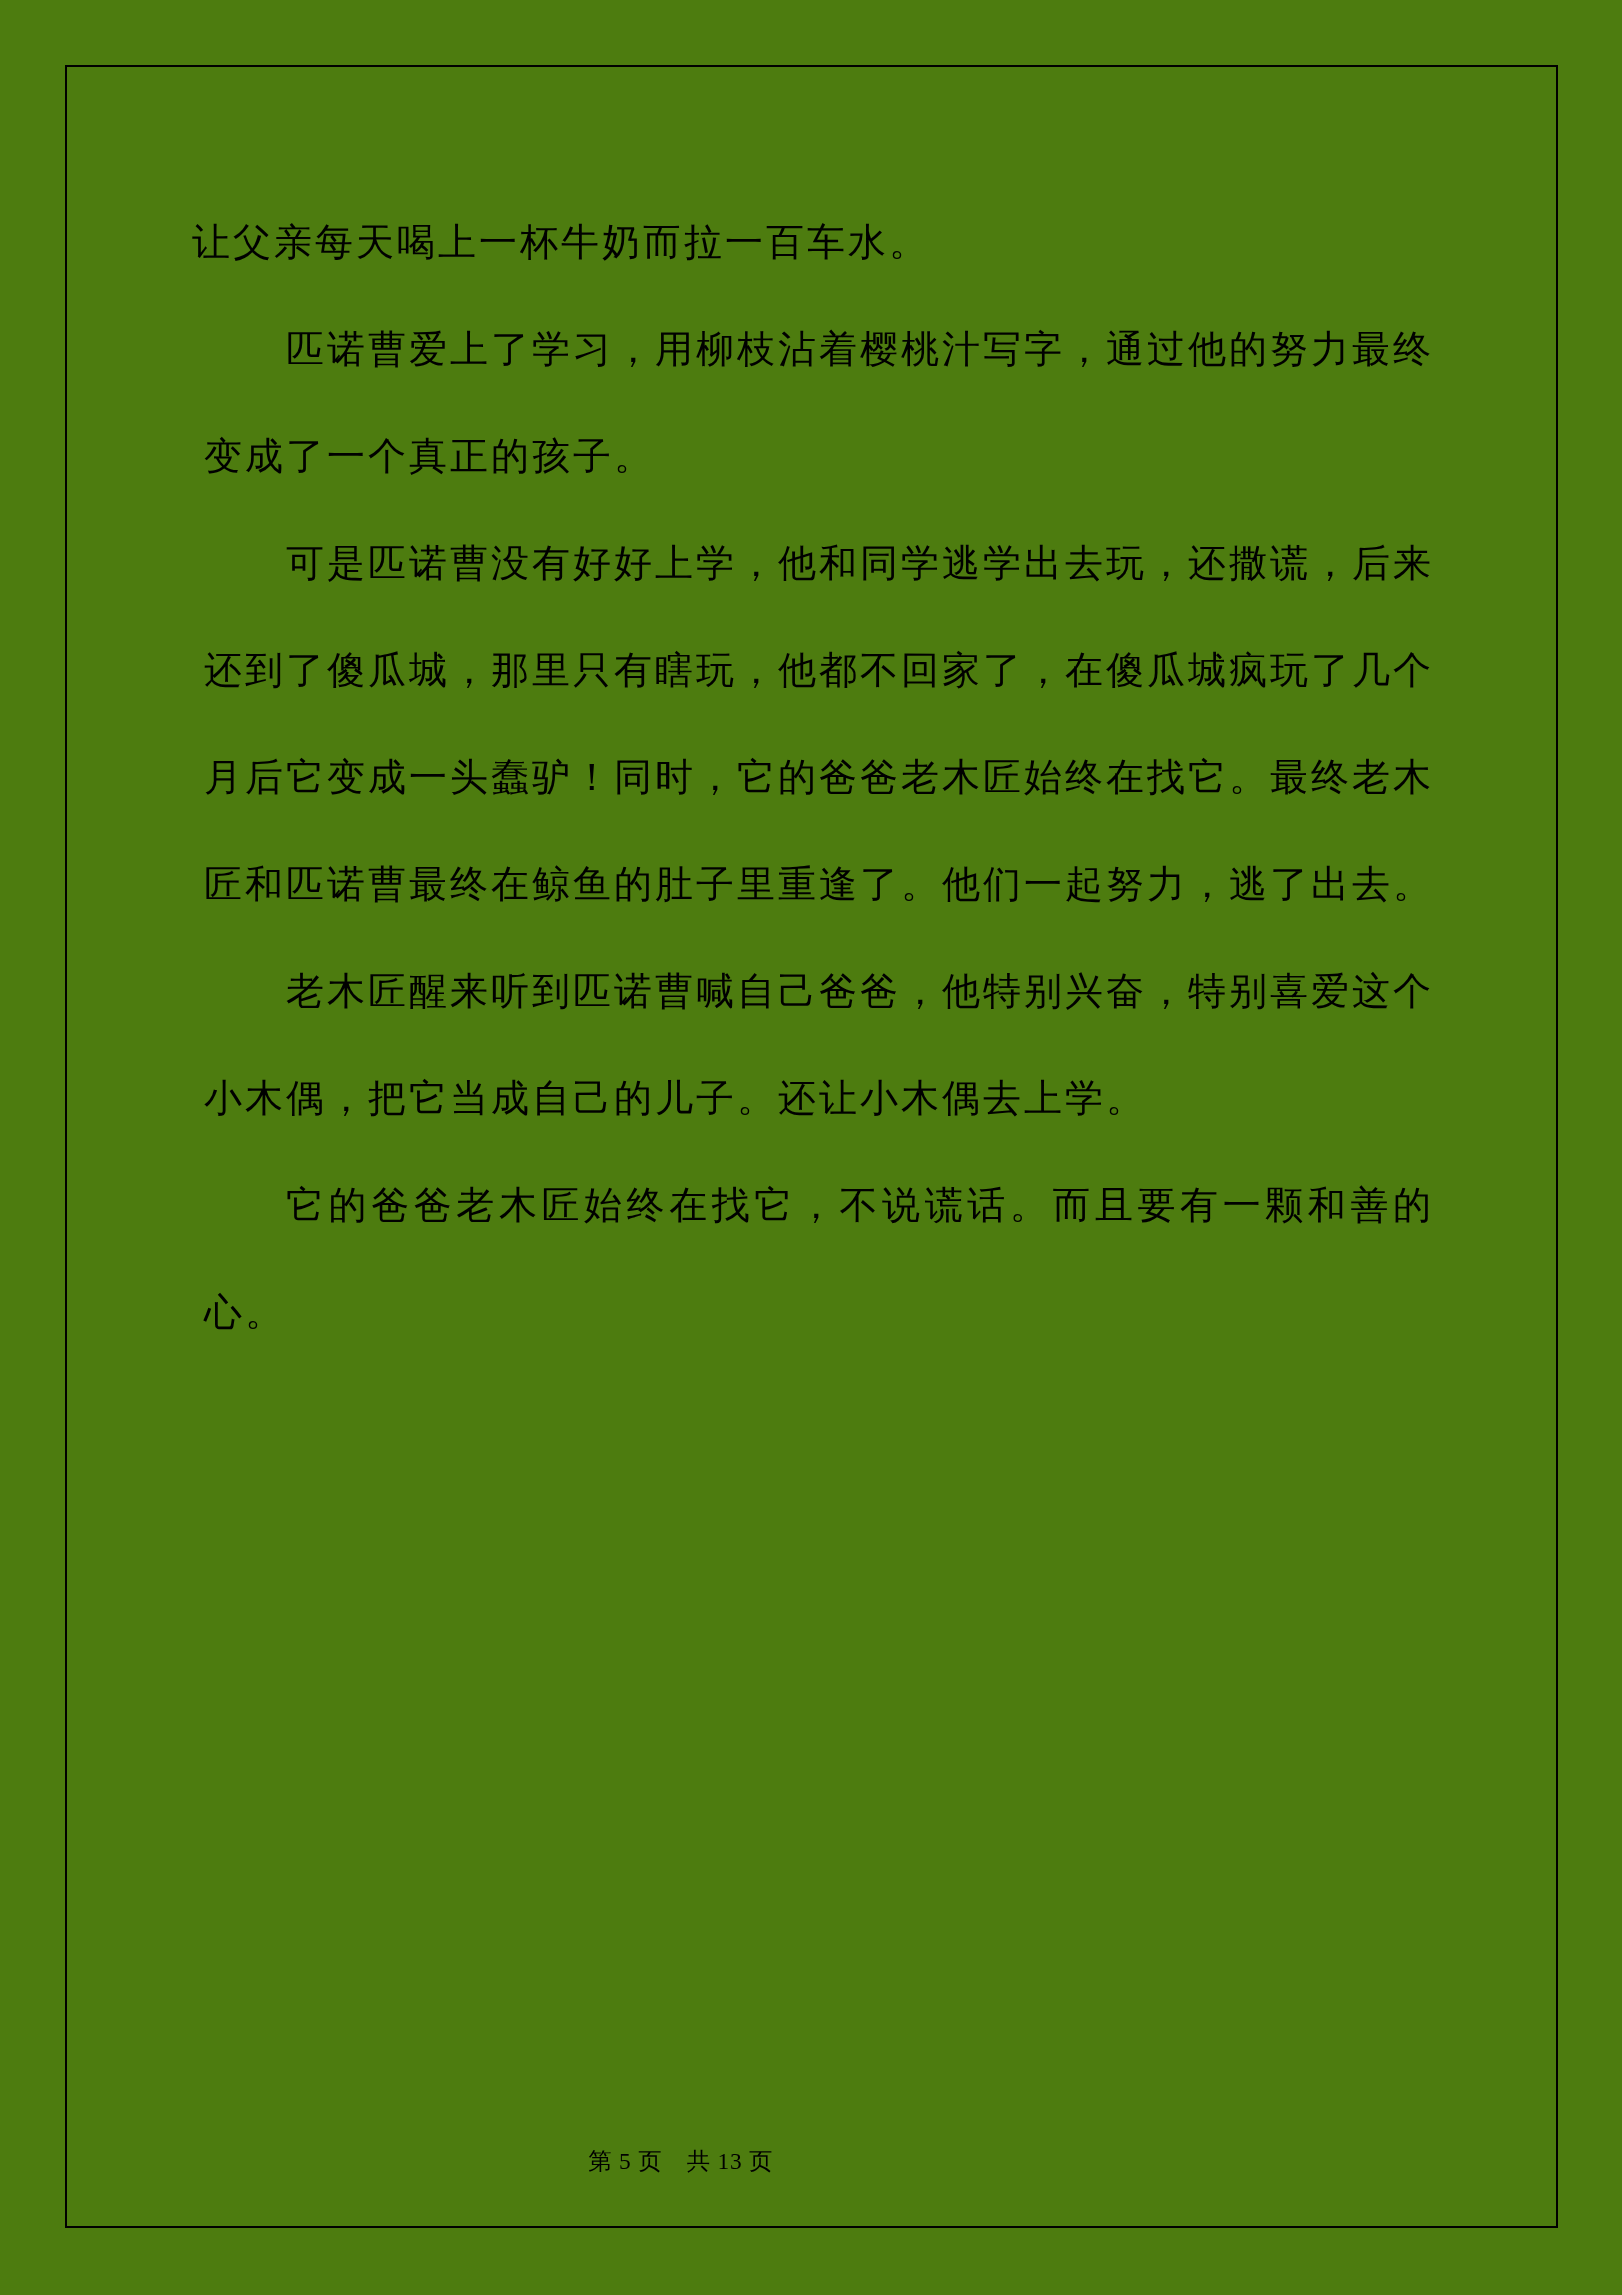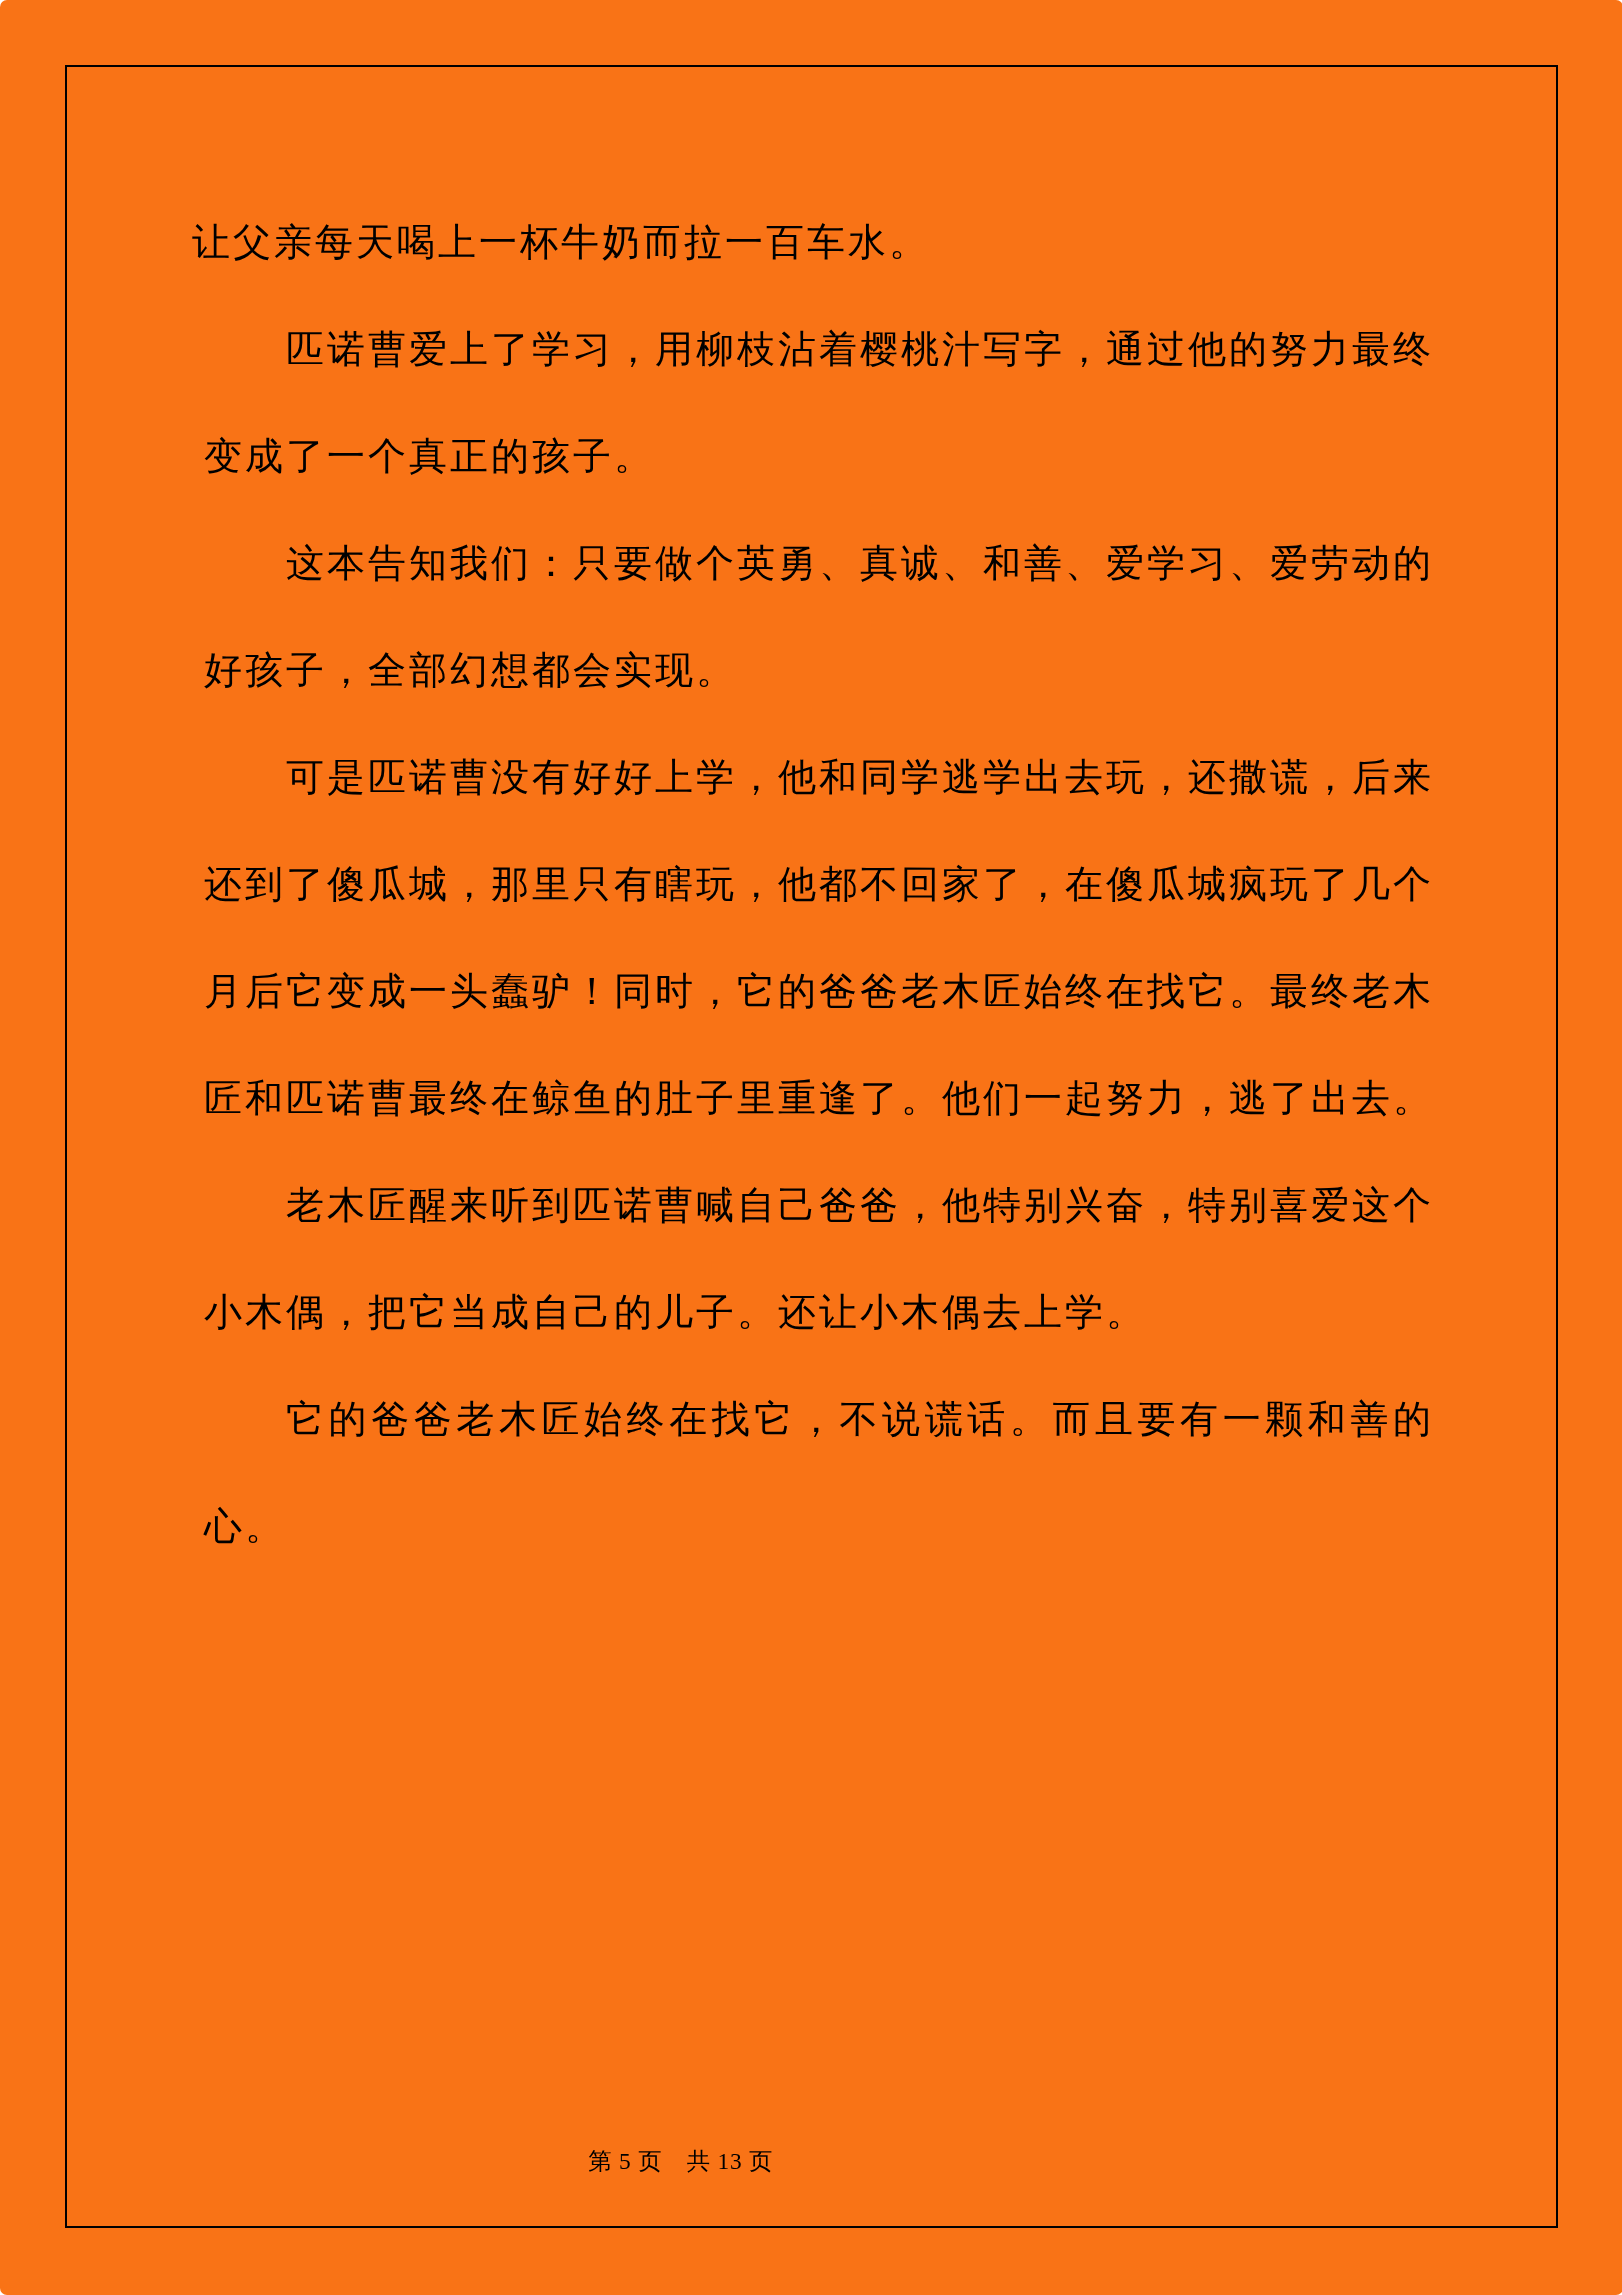--- a/index.html
+++ b/index.html
@@ -4,25 +4,24 @@
 <style>
   html, body {
     margin: 0;
     padding: 0;
     background: #ffffff;
   }
   .page {
     position: relative;
     width: 1623px;
     height: 2295px;
-    background: #f97316;
+    background: #4d7c0f;
     color: #000000;
     font-family: "Liberation Serif", serif;
     overflow: hidden;
-    border-radius: 7px;
   }
   .border-frame {
     position: absolute;
     left: 65px;
     top: 65px;
     width: 1493px;
     height: 2163px;
     border: 2.3px solid #000000;
     box-sizing: border-box;
   }
@@ -58,21 +57,20 @@
 </style>
 </head>
 <body>
 
 <div class="page">
   <div class="border-frame"></div>
 
   <div class="body-text">
     <p class="para">让父亲每天喝上一杯牛奶而拉一百车水。</p>
     <p class="para indent">匹诺曹爱上了学习，用柳枝沾着樱桃汁写字，通过他的努力最终变成了一个真正的孩子。</p>
-    <p class="para indent">这本告知我们：只要做个英勇、真诚、和善、爱学习、爱劳动的好孩子，全部幻想都会实现。</p>
     <p class="para indent">可是匹诺曹没有好好上学，他和同学逃学出去玩，还撒谎，后来还到了傻瓜城，那里只有瞎玩，他都不回家了，在傻瓜城疯玩了几个月后它变成一头蠢驴！同时，它的爸爸老木匠始终在找它。最终老木匠和匹诺曹最终在鲸鱼的肚子里重逢了。他们一起努力，逃了出去。</p>
     <p class="para indent">老木匠醒来听到匹诺曹喊自己爸爸，他特别兴奋，特别喜爱这个小木偶，把它当成自己的儿子。还让小木偶去上学。</p>
     <p class="para indent">它的爸爸老木匠始终在找它，不说谎话。而且要有一颗和善的心。</p>
   </div>
 
   <div class="footer">
     <span>第 5 页　共 13 页</span>
   </div>
 </div>
 

